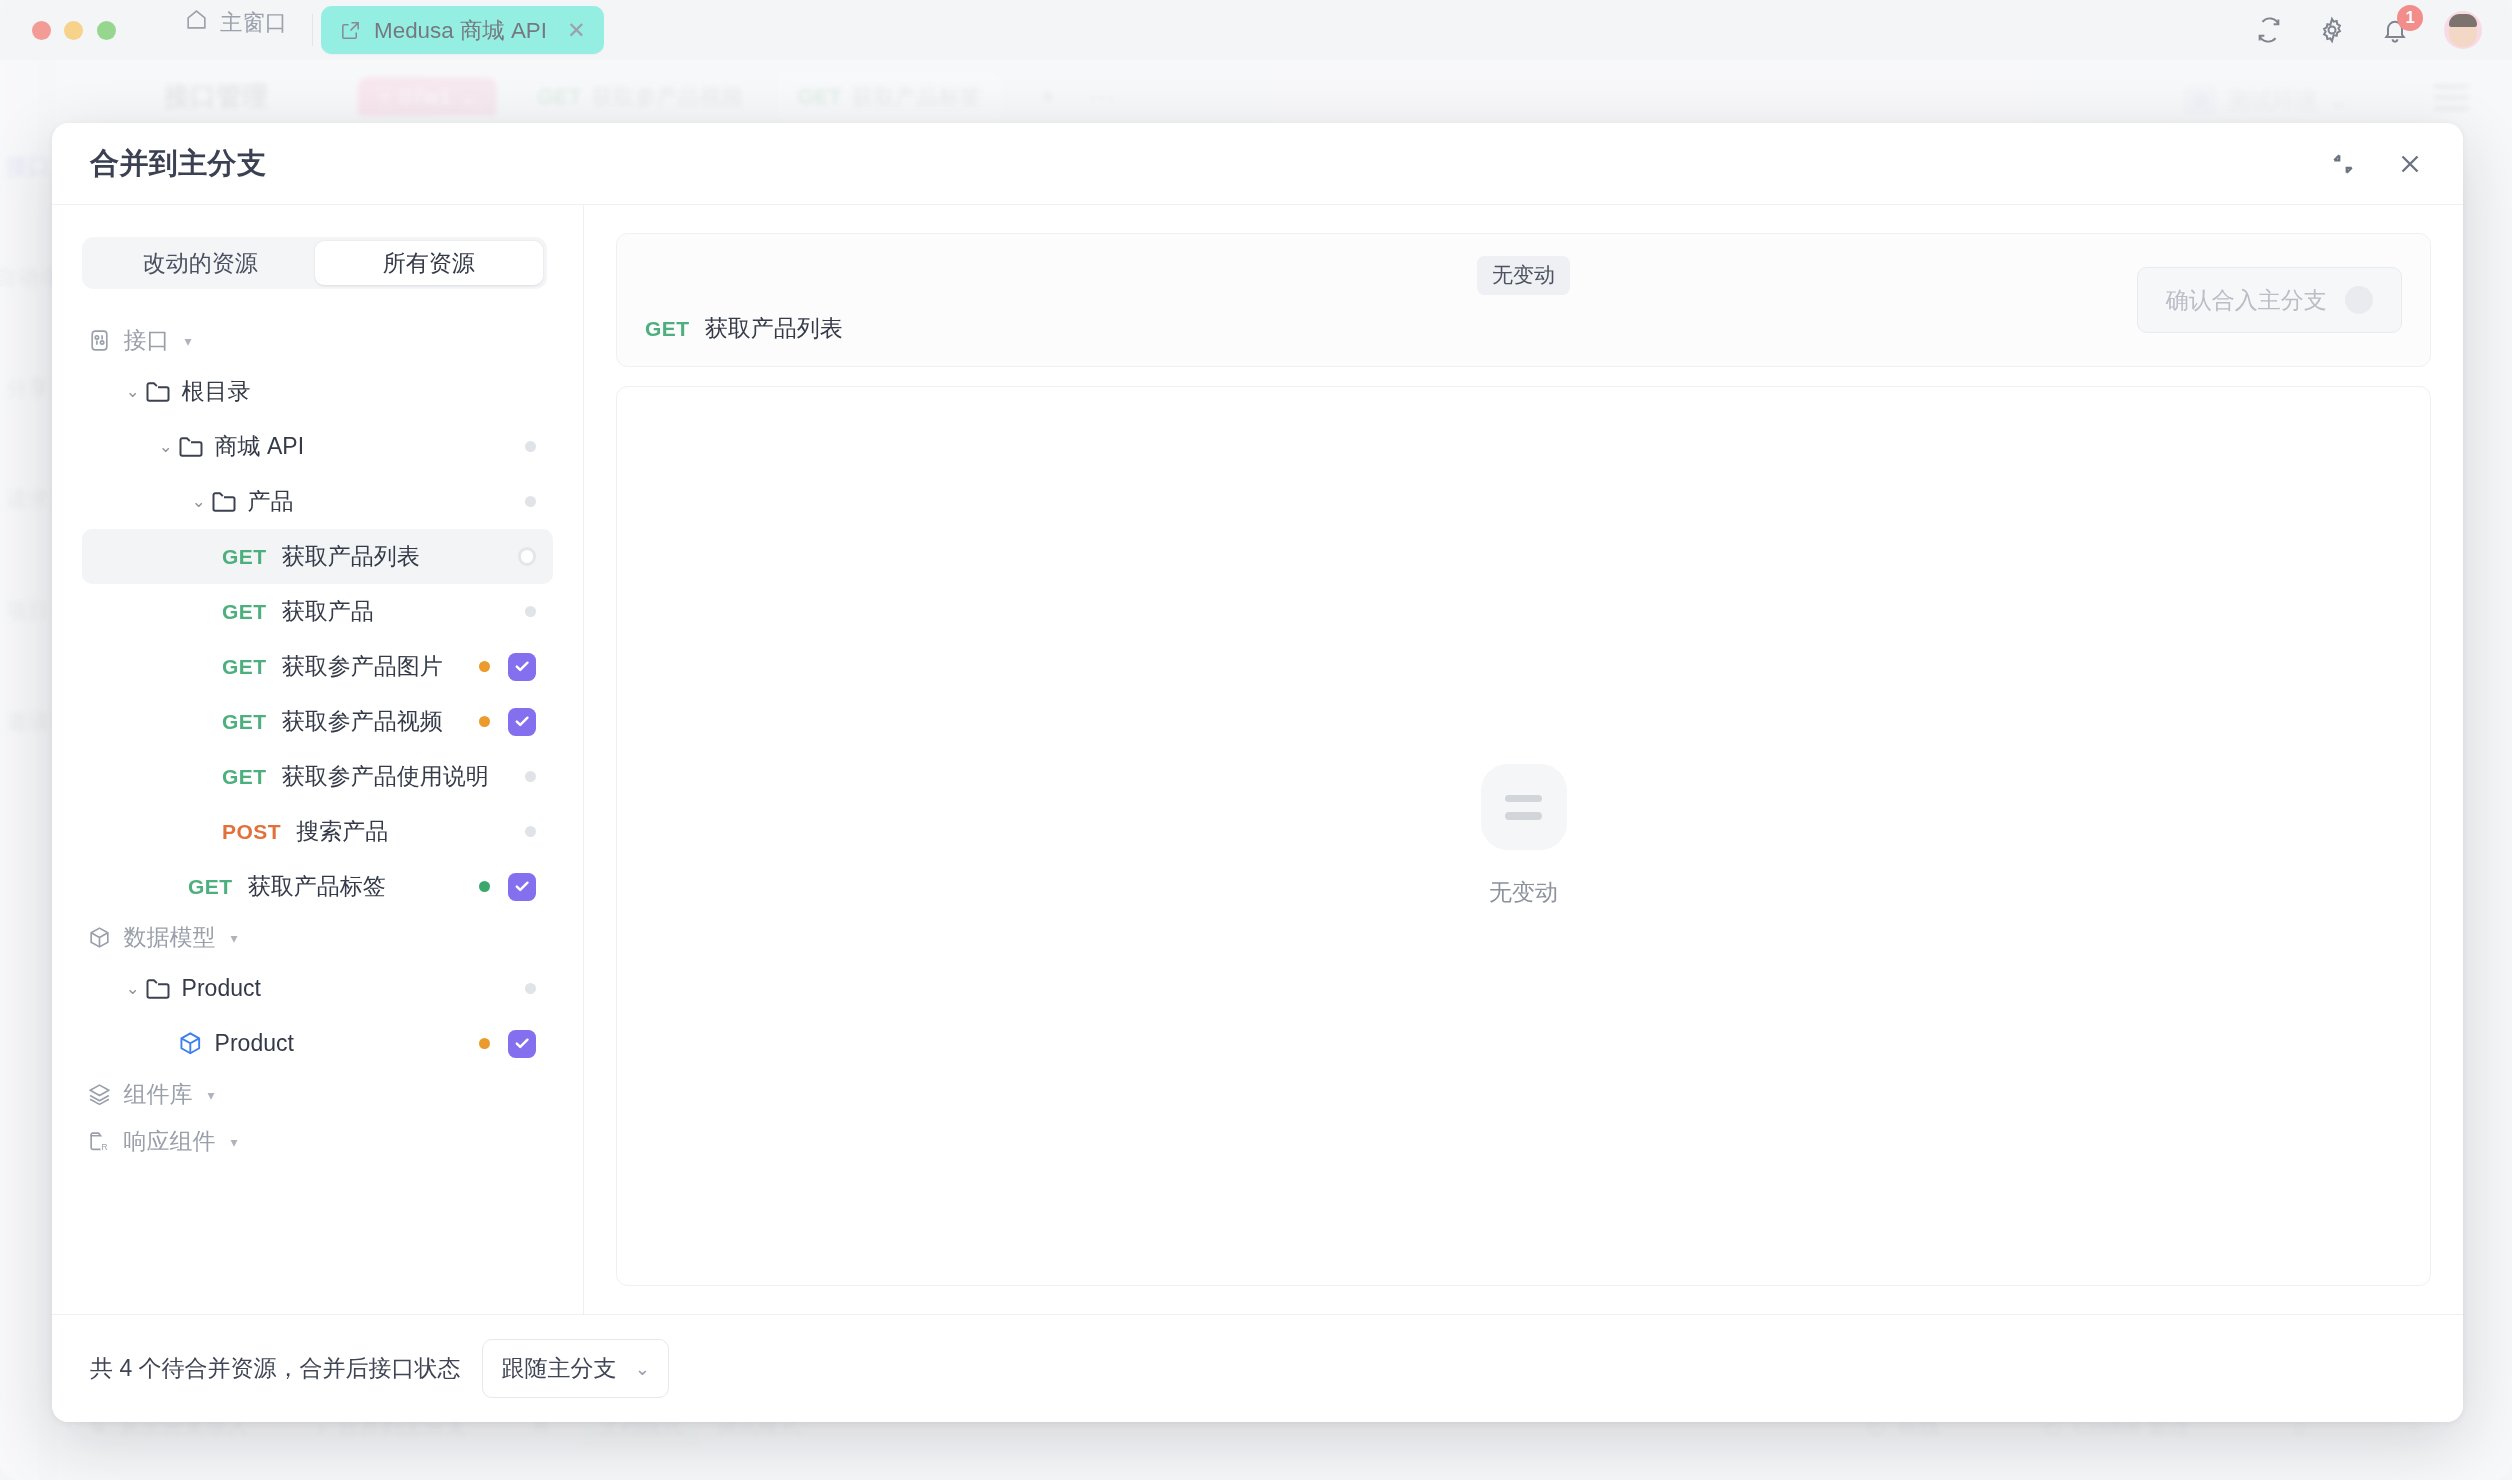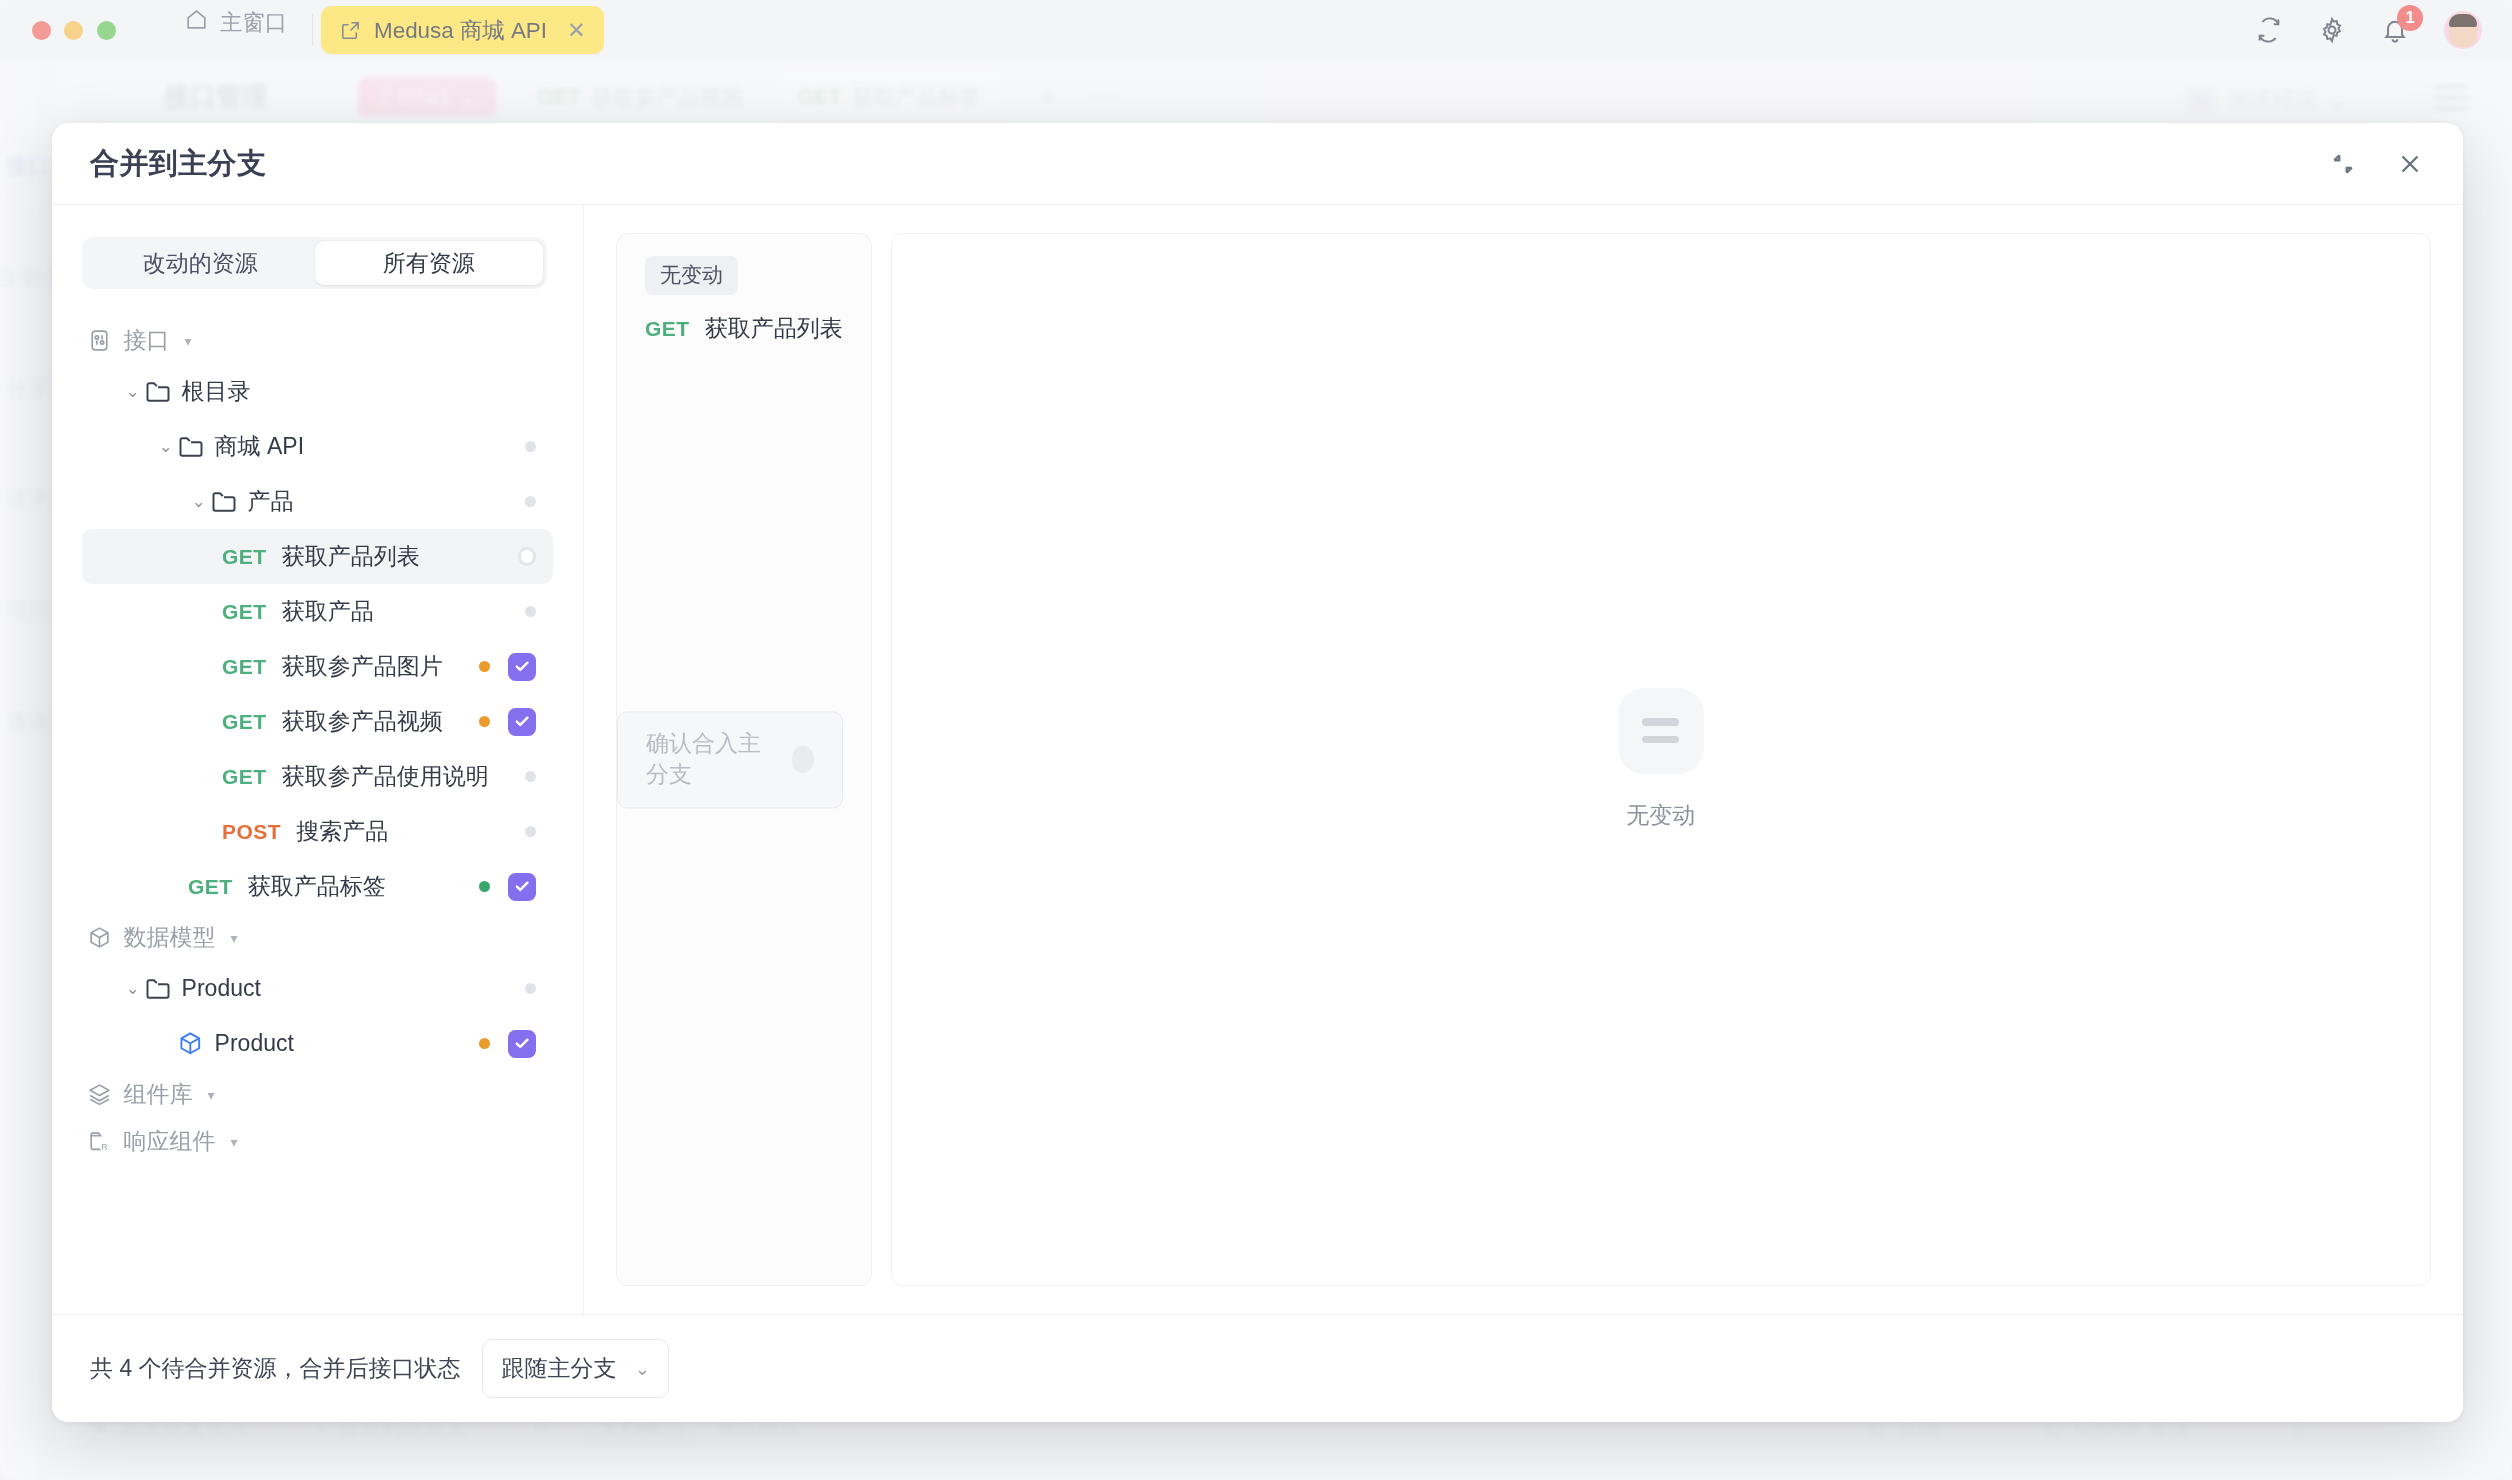--- a/index.html
+++ b/index.html
@@ -31,21 +31,21 @@
   .dot.red{background:#ee6a5f;} .dot.yellow{background:#f5bd4f;} .dot.green{background:#61c454;}
 
   .tabs-strip{ display:flex; align-items:center; margin-left:52px; height:60px; }
   .home-tab{
     display:flex; align-items:flex-start; gap:10.8px;
     padding:0 16.6px; height:47px; color:#6b7280; font-size:22.4px;
   }
   .tab-sep{ width:0.8px; height:32px; background:#d8dade; margin:0 8.3px; }
   .app-tab{
     display:flex; align-items:center; gap:11.6px;
-    background:#fde047; border-radius:10.8px; height:48px; padding:0 18.3px;
+    background:#5eead4; border-radius:10.8px; height:48px; padding:0 18.3px;
     font-size:22.4px; color:#2f3440; box-shadow:0 0.8px 1.7px rgba(0,0,0,.05);
   }
   .tab-close{ color:#6b7280; font-size:22.4px; margin-left:8.3px; }
 
   .tb-right{ position:absolute; right:30px; top:0; height:60px; display:flex; align-items:center; gap:35px;}
   .tb-icon{ width:28px; height:28px; color:#3f4654; position:relative; }
   .badge{
     position:absolute; top:-10.8px; right:-14px; min-width:26px; height:26px;
     background:#ef5350; color:#fff; border-radius:13.3px; font-size:16.6px;
     display:flex; align-items:center; justify-content:center; padding:0 5.8px; font-weight:600;
@@ -170,21 +170,21 @@
   .sd-orange{ background:#eb9a2c; }
   .sd-green{ background:#3aa76d; }
   .ring{ width:18.3px;height:18.3px;border-radius:50%; border:3.3px solid #e3e6ea; background:#fff;}
   .chk{
     width:28px;height:28px;border-radius:7.5px;background:#8470ef;
     display:flex;align-items:center;justify-content:center;
   }
   .chk svg{ width:18.3px;height:18.3px; }
 
   
-  .right-pane{ flex:1; min-width:0; padding:28px 32px; display:flex; flex-direction:row; gap:19px; background:#fff;}
+  .right-pane{ flex:1; min-width:0; padding:28px 32px; display:flex; flex-direction:column; gap:19px; background:#fff;text-align:center;}
   .diff-head{
     border:0.8px solid #eef0f2; border-radius:11.6px; background:#fcfcfd;
     padding:21.6px 28px; position:relative; min-height:125px;
   }
   .tag-nochange{
     display:inline-block; background:#eff0f3; color:#4c5260;
     border-radius:7.5px; padding:5.8px 15px; font-size:21px;
   }
   .diff-sub{ margin-top:18.3px; display:flex; align-items:center; }
   .confirm-btn{

